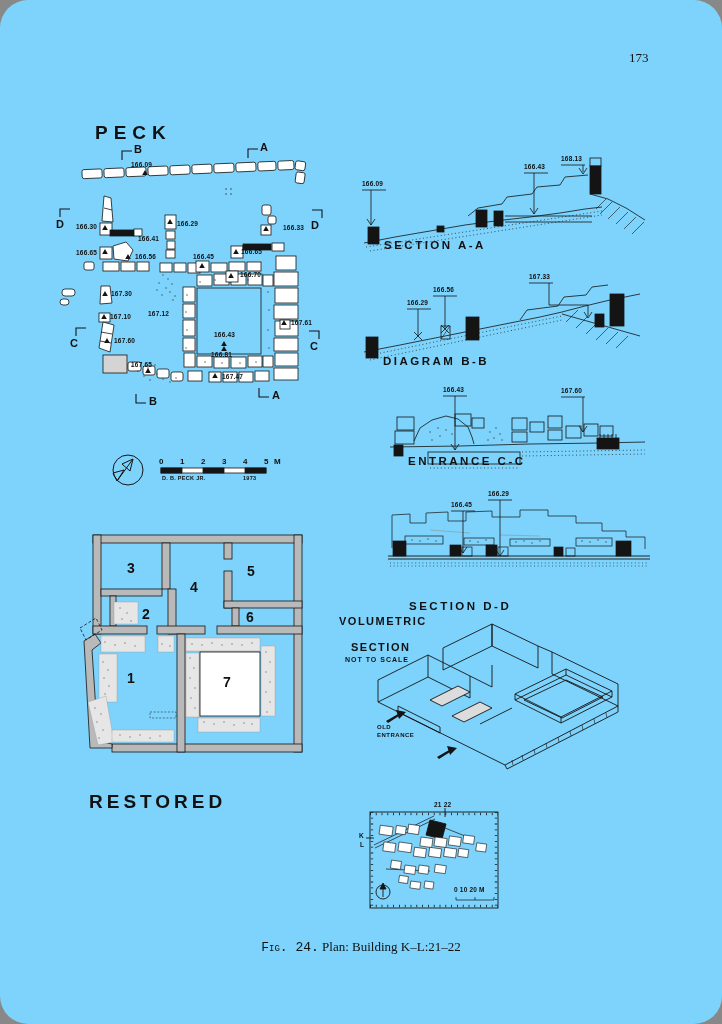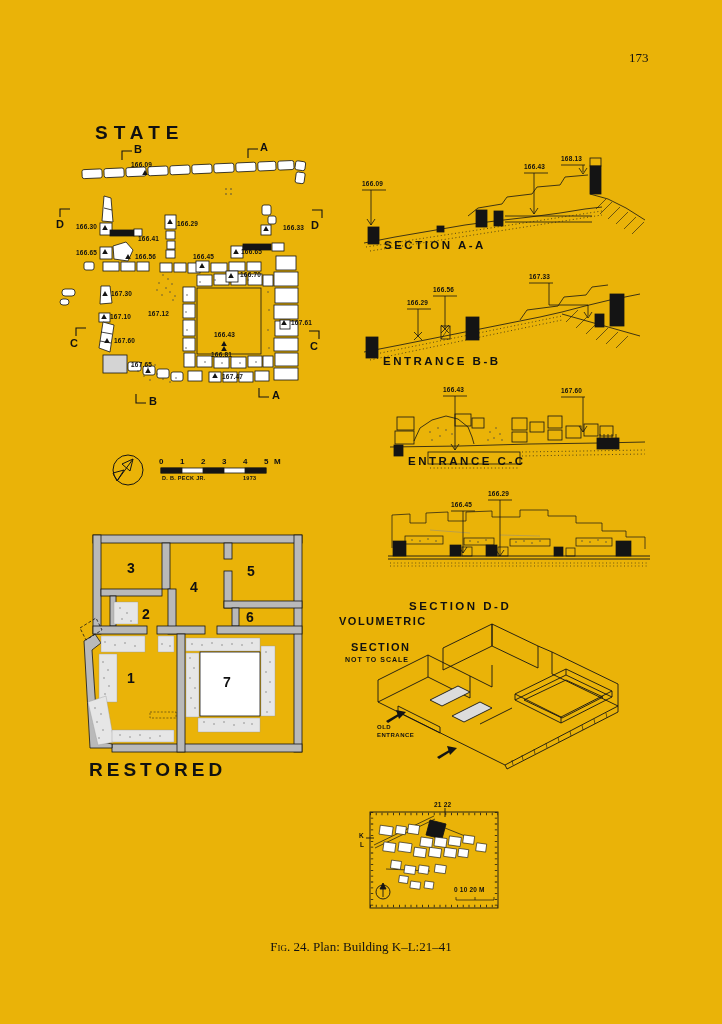--- a/index.html
+++ b/index.html
@@ -1,32 +1,32 @@
 <!DOCTYPE html>
 <html><head>
 <meta charset="utf-8">
 <style>
   html,body{margin:0;padding:0;background:#888;}
-  #page{position:relative;width:722px;height:1024px;background:#eab308;overflow:hidden;
-        font-family:"Liberation Sans",sans-serif;color:#141414;}
+  #page{position:relative;width:722px;height:1024px;background:#7dd3fc;overflow:hidden;
+        font-family:"Liberation Sans",sans-serif;color:#141414;border-radius:28px;}
   #art{position:absolute;left:0;top:0;}
   .lbl{position:absolute;font:600 6.5px/1 "Liberation Sans",sans-serif;color:#111;
        letter-spacing:.2px;white-space:nowrap;}
   .marker{position:absolute;font:700 11px/1 "Liberation Sans",sans-serif;color:#111;}
   .ptitle{position:absolute;font:700 19px/1 "Liberation Sans",sans-serif;letter-spacing:6px;color:#111;}
   .stitle{position:absolute;font:700 11.5px/1 "Liberation Sans",sans-serif;letter-spacing:2.5px;color:#111;white-space:nowrap;text-align:center;}
   .vtitle{position:absolute;font:700 11px/1 "Liberation Sans",sans-serif;letter-spacing:1.5px;color:#111;}
   .vsub{position:absolute;font:700 7px/1 "Liberation Sans",sans-serif;letter-spacing:1px;color:#111;}
   .vtiny{position:absolute;font:700 6px/1 "Liberation Sans",sans-serif;letter-spacing:.5px;color:#111;}
   .room{position:absolute;font:700 14px/1 "Liberation Sans",sans-serif;color:#111;}
   .scalenum{position:absolute;font:700 8px/1 "Liberation Sans",sans-serif;color:#111;}
   .credit{position:absolute;font:600 5.5px/1 "Liberation Sans",sans-serif;letter-spacing:.3px;color:#111;}
   .serif{position:absolute;font:13px/1.2 "Liberation Serif",serif;color:#111;}
   #caption{left:0;right:0;top:939px;text-align:center;}
-  #caption .sc{font-variant:small-caps;}
+  #caption .sc{font-variant:small-caps;font-family:Liberation Mono, monospace;}
 </style>
 </head>
 <body>
 
 <div id="page">
 
 <svg id="art" width="722" height="1024" viewBox="0 0 722 1024">
 
   <g stroke="#141414" fill="#ffffff" stroke-width="0.8">
 
@@ -480,21 +480,21 @@
       <circle cx="383" cy="892" r="7"></circle>
       <line x1="383" y1="897" x2="383" y2="886"></line>
       <polygon points="380,889 383,883 386,889" fill="#141414"></polygon>
     </g>
     <path d="M456,900 L494,900 M456,897 L456,900 M475,897 L475,900 M494,897 L494,900" stroke-width="0.7"></path>
   </g>
 </svg>
 
   <div class="serif" style="left:629px;top:50px">173</div>
 
-  <div class="ptitle" style="left:95px;top:123px">STATE</div>
+  <div class="ptitle" style="left:95px;top:123px">PECK</div>
 
   <div class="marker" style="left:134px;top:144px">B</div>
   <div class="marker" style="left:260px;top:142px">A</div>
   <div class="marker" style="left:56px;top:219px">D</div>
   <div class="marker" style="left:311px;top:220px">D</div>
   <div class="marker" style="left:70px;top:338px">C</div>
   <div class="marker" style="left:310px;top:341px">C</div>
   <div class="marker" style="left:149px;top:396px">B</div>
   <div class="marker" style="left:272px;top:390px">A</div>
 
@@ -526,47 +526,47 @@
   <div class="scalenum" style="left:264px;top:458px">5</div>
   <div class="scalenum" style="left:274px;top:458px">M</div>
   <div class="credit" style="left:162px;top:476px">D. B. PECK JR.</div>
   <div class="credit" style="left:243px;top:476px">1973</div>
 
   <div class="stitle" style="left:384px;top:240px">SECTION A-A</div>
   <div class="lbl" style="left:362px;top:181px">166.09</div>
   <div class="lbl" style="left:524px;top:164px">166.43</div>
   <div class="lbl" style="left:561px;top:156px">168.13</div>
 
-  <div class="stitle" style="left:383px;top:356px">ENTRANCE B-B</div>
+  <div class="stitle" style="left:383px;top:356px">DIAGRAM B-B</div>
   <div class="lbl" style="left:407px;top:300px">166.29</div>
   <div class="lbl" style="left:433px;top:287px">166.56</div>
   <div class="lbl" style="left:529px;top:274px">167.33</div>
 
   <div class="stitle" style="left:408px;top:456px">ENTRANCE C-C</div>
   <div class="lbl" style="left:443px;top:387px">166.43</div>
   <div class="lbl" style="left:561px;top:388px">167.60</div>
 
   <div class="stitle" style="left:409px;top:601px">SECTION D-D</div>
   <div class="lbl" style="left:451px;top:502px">166.45</div>
   <div class="lbl" style="left:488px;top:491px">166.29</div>
 
   <div class="room" style="left:127px;top:671px">1</div>
   <div class="room" style="left:142px;top:607px">2</div>
   <div class="room" style="left:127px;top:561px">3</div>
   <div class="room" style="left:190px;top:580px">4</div>
   <div class="room" style="left:247px;top:564px">5</div>
   <div class="room" style="left:246px;top:610px">6</div>
   <div class="room" style="left:223px;top:675px">7</div>
-  <div class="ptitle" style="left:89px;top:760px;letter-spacing:4px">RESTORED</div>
+  <div class="ptitle" style="left:89px;top:792px;letter-spacing:4px">RESTORED</div>
 
   <div class="vtitle" style="left:339px;top:616px">VOLUMETRIC</div>
   <div class="vtitle" style="left:351px;top:642px">SECTION</div>
   <div class="vsub" style="left:345px;top:656px">NOT TO SCALE</div>
   <div class="vtiny" style="left:377px;top:724px">OLD</div>
   <div class="vtiny" style="left:377px;top:732px">ENTRANCE</div>
 
   <div class="lbl" style="left:434px;top:802px">21 22</div>
   <div class="lbl" style="left:359px;top:833px">K</div>
   <div class="lbl" style="left:360px;top:842px">L</div>
   <div class="lbl" style="left:454px;top:887px">0   10   20 M</div>
 
-  <div class="serif" id="caption"><span class="sc">Fig. 24.</span><span> Plan: Building K–L:21–41</span></div>
+  <div class="serif" id="caption"><span class="sc">Fig. 24.</span><span> Plan: Building K–L:21–22</span></div>
 </div>
 
 </body></html>

